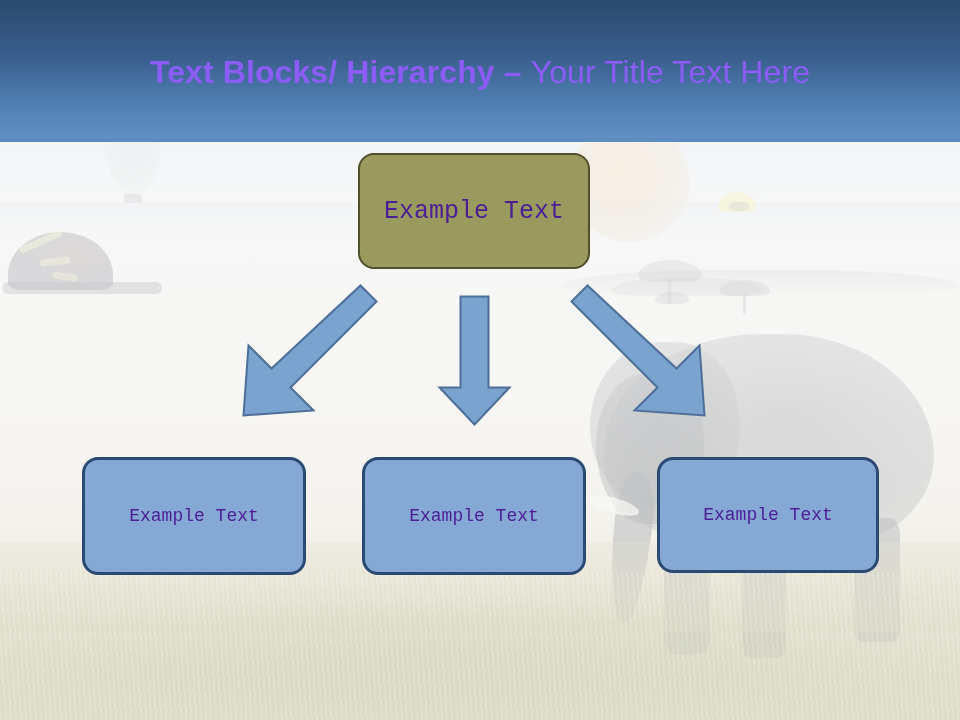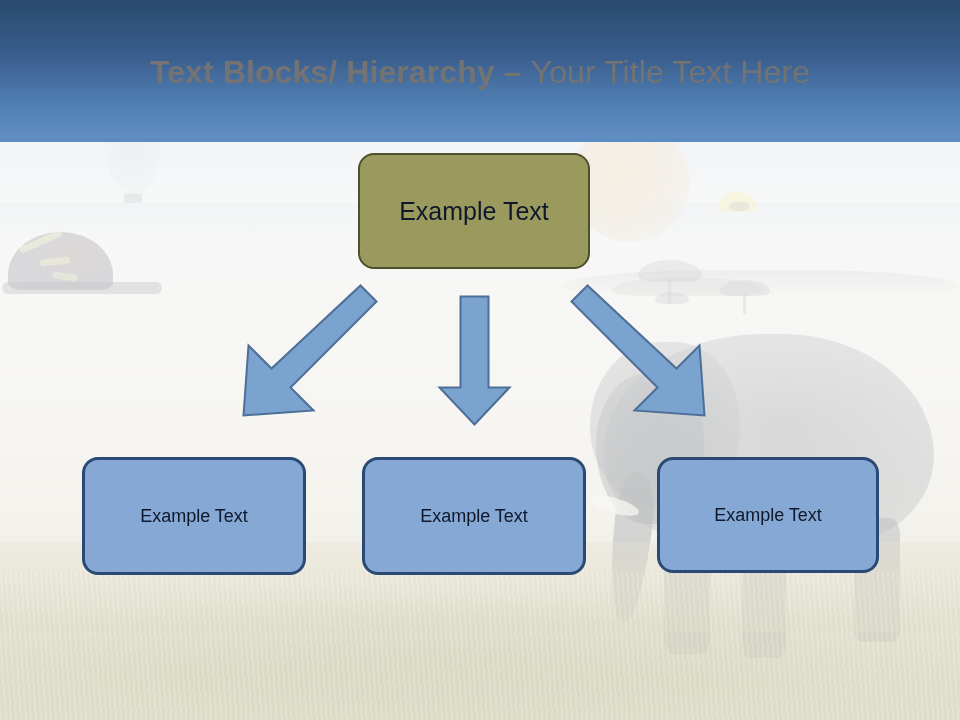--- a/index.html
+++ b/index.html
@@ -265,38 +265,39 @@
     position: absolute;
     left: 0; top: 138px;
     width: 960px; height: 4px;
     background: #5b8bc0;
   }
   .title {
     position: absolute;
     left: 0; top: 52px;
     width: 960px;
     text-align: center;
-    color: #737373;
+    color: #8b5cf6;
     font-size: 32px;
     line-height: 40px;
     letter-spacing: 0.1px;
     white-space: nowrap;
   }
   .title .strong { font-weight: bold; }
   .title .light  { font-weight: normal; }
 
   
   .node {
     position: absolute;
     box-sizing: border-box;
     display: flex;
     align-items: center;
     justify-content: center;
-    color: #0f172a;
+    color: #4c1d95;
     text-align: right;
+    font-family: Liberation Mono, monospace;
   }
   .node-root {
     left: 358px; top: 153px;
     width: 232px; height: 116px;
     background: #9a9a5f;
     border: 2px solid #4f4f2b;
     border-radius: 16px;
     font-size: 25px;
   }
   .node-leaf {

